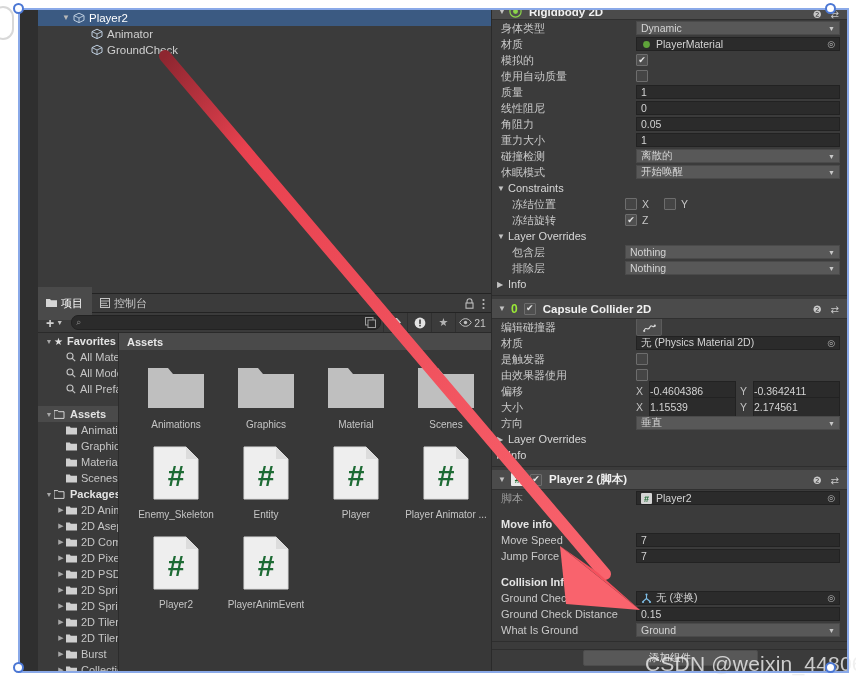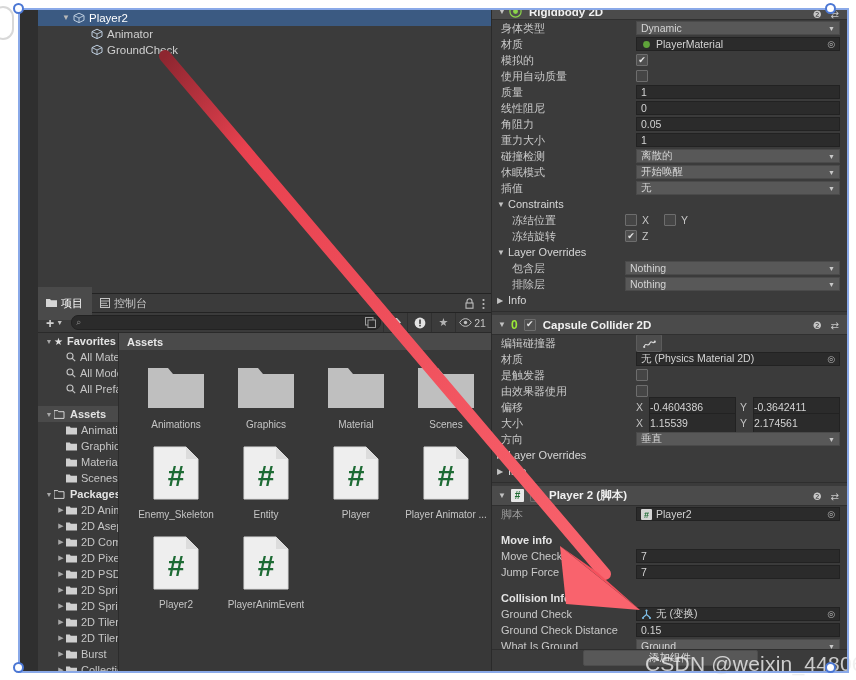--- a/index.html
+++ b/index.html
@@ -821,27 +821,20 @@
               <span class="caret">▼</span>
             </span>
           </div>
           <div class="row">
             <span class="lbl">休眠模式</span>
             <span class="fld popup">
               <span>开始唤醒</span>
               <span class="caret">▼</span>
             </span>
           </div>
-          <div class="row">
-            <span class="lbl">插值</span>
-            <span class="fld popup">
-              <span>无</span>
-              <span class="caret">▼</span>
-            </span>
-          </div>
           <div class="section-fold" style="padding-left: 5px;">
             <span class="fold">▼</span>
             <span>Constraints</span>
           </div>
           <div class="row">
             <span class="lbl ind">冻结位置</span>
             <span class="cb-row">
               <span class="chk off">✔</span>
               <span class="ax">X</span>
               <span class="chk off">✔</span>
@@ -964,21 +957,21 @@
                 <rect width="11" height="11" fill="#d5d5d5" rx="1"></rect>
                 <text x="5.5" y="8.6" font-size="9" font-weight="bold" fill="#1d6b34" font-family="Liberation Sans" text-anchor="middle">#</text>
               </svg>
               <span>Player2</span>
               <span class="circ">◎</span>
             </span>
           </div>
           <div class="spacer10"></div>
           <div class="group-head">Move info</div>
           <div class="row">
-            <span class="lbl">Move Check</span>
+            <span class="lbl">Move Speed</span>
             <span class="fld">
               <span>7</span>
             </span>
           </div>
           <div class="row">
             <span class="lbl">Jump Force</span>
             <span class="fld">
               <span>7</span>
             </span>
           </div>

